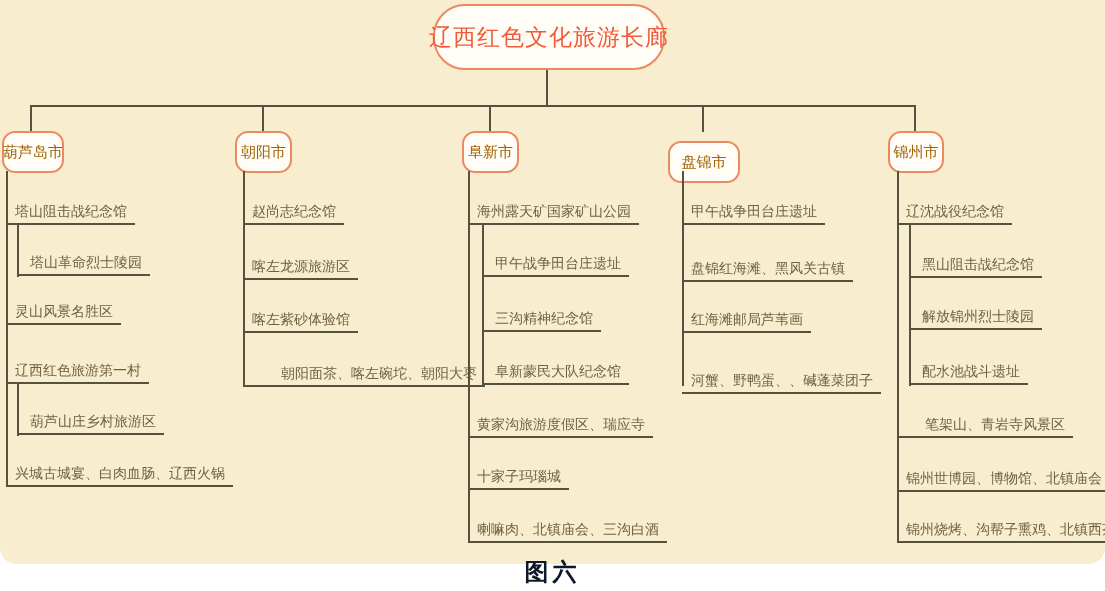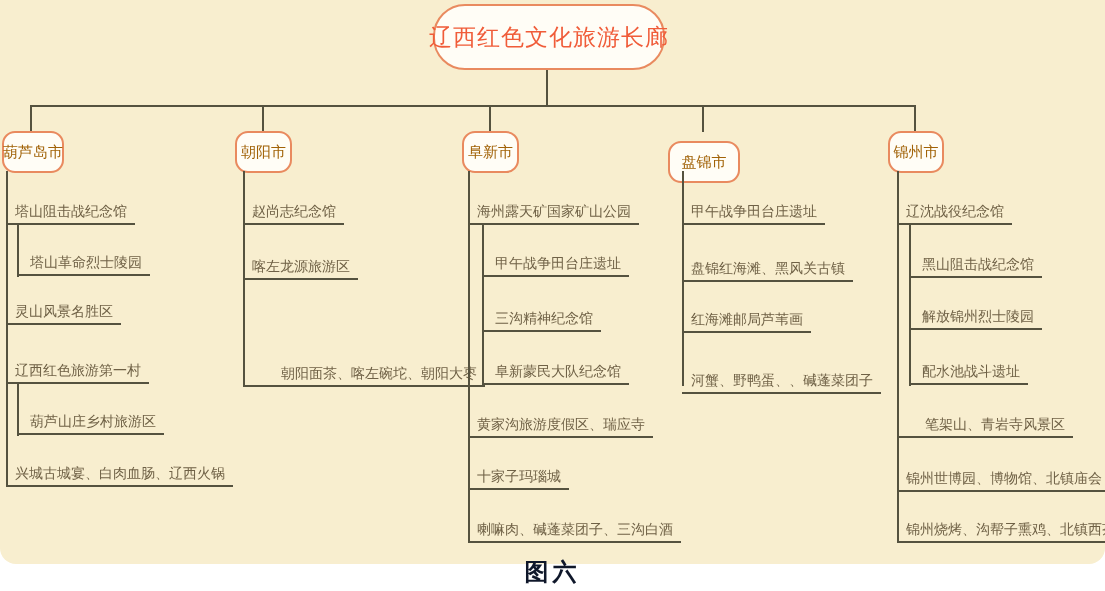--- a/index.html
+++ b/index.html
@@ -72,31 +72,32 @@
   <div class="item" style="left:6px;top:199px;">塔山阻击战纪念馆</div>
   <div class="item l2" style="left:17px;top:250px;">塔山革命烈士陵园</div>
   <div class="item" style="left:6px;top:299px;">灵山风景名胜区</div>
   <div class="item" style="left:6px;top:358px;">辽西红色旅游第一村</div>
   <div class="item l2" style="left:17px;top:409px;">葫芦山庄乡村旅游区</div>
   <div class="item" style="left:6px;top:461px;">兴城古城宴、白肉血肠、辽西火锅</div>
 
   <div class="vline" style="left:243px;top:171px;height:216px;"></div>
   <div class="item" style="left:243px;top:199px;">赵尚志纪念馆</div>
   <div class="item" style="left:243px;top:254px;">喀左龙源旅游区</div>
+  <div class="item" style="left:243px;top:307px;">喀左紫砂体验馆</div>
   <div class="item" style="left:243px;top:361px;padding-left:38px;">朝阳面茶、喀左碗坨、朝阳大枣</div>
 
   <div class="vline" style="left:468px;top:171px;height:372px;"></div>
   <div class="vline" style="left:482px;top:224px;height:162px;"></div>
   <div class="item" style="left:468px;top:199px;">海州露天矿国家矿山公园</div>
   <div class="item l2" style="left:482px;top:251px;">甲午战争田台庄遗址</div>
   <div class="item l2" style="left:482px;top:306px;">三沟精神纪念馆</div>
   <div class="item l2" style="left:482px;top:359px;">阜新蒙民大队纪念馆</div>
   <div class="item" style="left:468px;top:412px;">黄家沟旅游度假区、瑞应寺</div>
   <div class="item" style="left:468px;top:464px;">十家子玛瑙城</div>
-  <div class="item" style="left:468px;top:517px;">喇嘛肉、碱蓬菜团子、三沟白酒</div>
+  <div class="item" style="left:468px;top:517px;">喇嘛肉、北镇庙会、三沟白酒</div>
 
   <div class="vline" style="left:682px;top:171px;height:215px;"></div>
   <div class="item" style="left:682px;top:199px;">甲午战争田台庄遗址</div>
   <div class="item" style="left:682px;top:256px;">盘锦红海滩、黑风关古镇</div>
   <div class="item" style="left:682px;top:307px;">红海滩邮局芦苇画</div>
   <div class="item" style="left:682px;top:368px;">河蟹、野鸭蛋、、碱蓬菜团子</div>
 
   <div class="vline" style="left:897px;top:171px;height:372px;"></div>
   <div class="vline" style="left:909px;top:224px;height:162px;"></div>
   <div class="item" style="left:897px;top:199px;">辽沈战役纪念馆</div>

